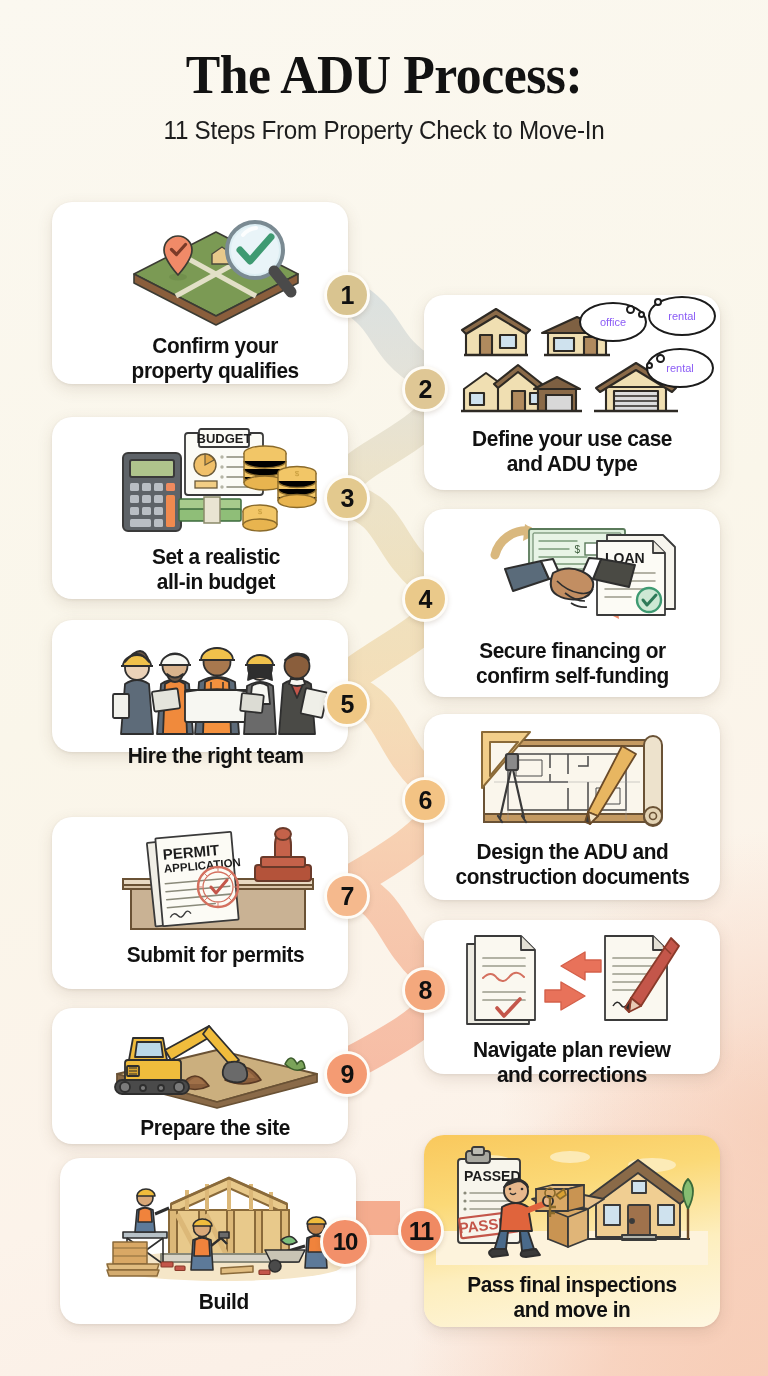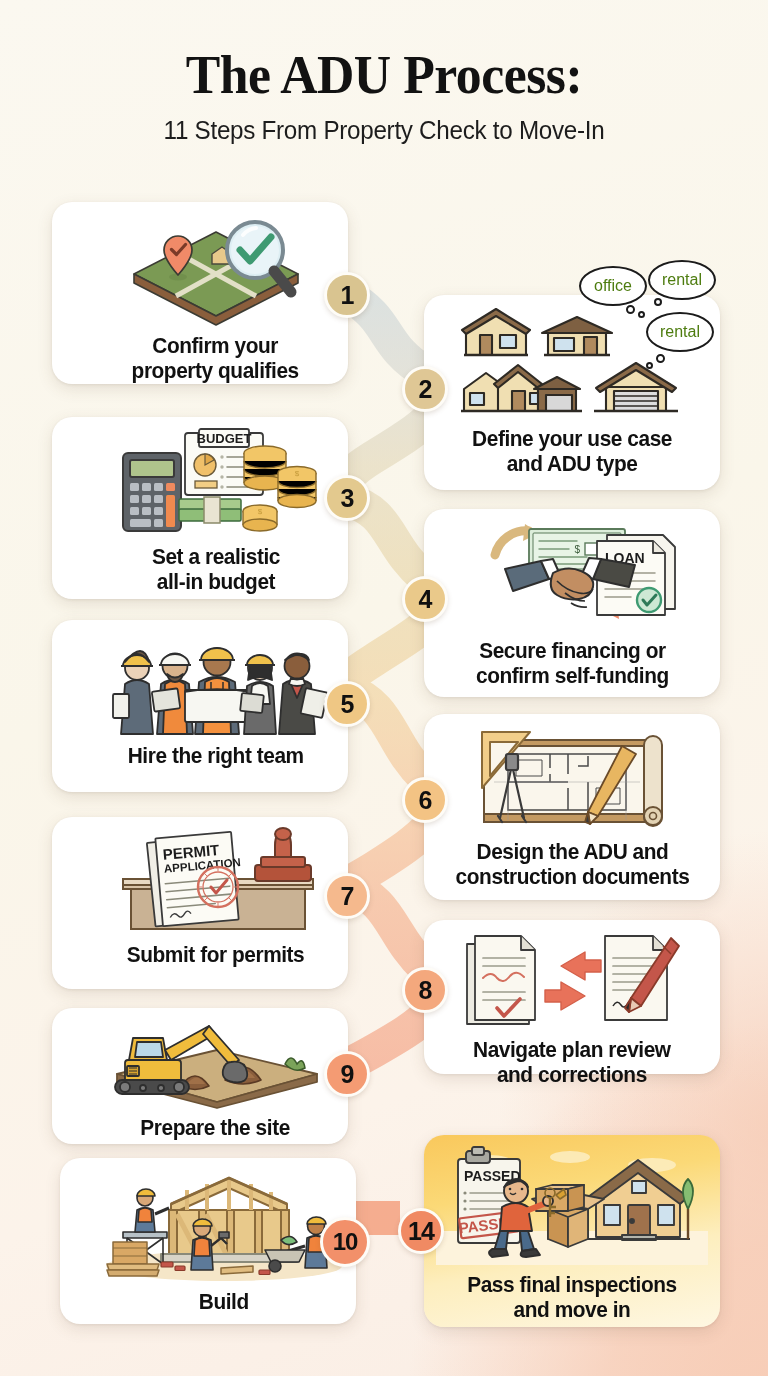--- a/index.html
+++ b/index.html
@@ -120,24 +120,25 @@
 
   
   .bubble {
     position: absolute;
     background: #FFFFFF;
     border: 2.4px solid #1b1b1b;
     border-radius: 50%;
     display: flex;
     align-items: center;
     justify-content: center;
-    font-size: 16px;
-    color: #4d7c0f;
+    font-size: 11px;
+    color: #8b5cf6;
     font-weight: 400;
     z-index: 4;
+    margin-top: 36px;
   }
   .bubble-dot {
     position: absolute;
     background: #FFFFFF;
     border: 2.2px solid #1b1b1b;
     border-radius: 50%;
     z-index: 4;
   }
 </style>
 </head>
@@ -391,21 +392,21 @@
       </g>
     </svg>
   </div>
   <div class="card-label">Secure financing or
 confirm self-funding</div>
 </div>
 <div class="badge" style="left:402px;top:576px;background:#EAC98A;">
   <span>4</span>
 </div>
 
-<div class="card left" style="top:620px;height:172px;">
+<div class="card left" style="top:620px;height:132px;">
   <div class="card-art">
     <svg width="218" height="104" viewBox="0 0 218 104">
       <g stroke="#2e2e2e" stroke-width="1.8" stroke-linejoin="round">
         <path d="M18 52 q12 -8 24 0 l4 50 l-32 0 z" fill="#5D6B79"></path>
         <circle cx="30" cy="36" r="12" fill="#EBD2B8"></circle>
         <path d="M16 34 a14 11 0 0 1 28 0 z" fill="#F0C14B"></path>
         <path d="M14 34 L46 34" stroke-width="2"></path>
         <path d="M18 30 q12 -16 24 0 q-6 -22 -24 0 z" fill="#6B5644"></path>
         <rect x="6" y="62" width="16" height="24" rx="1.5" fill="#F2F2EC"></rect>
       </g>
@@ -757,14 +758,14 @@
         <circle cx="114" cy="46" r="5" fill="none"></circle>
         <path d="M114 51 L114 70 M114 60 L120 60 M114 66 L119 66" stroke-width="2.4"></path>
         <path d="M120 48 L128 42 L130 48 L124 52 Z" fill="#D9A032"></path>
       </g>
     </svg>
   </div>
   <div class="card-label">Pass final inspections
 and move in</div>
 </div>
 <div class="badge" style="left:398px;top:1208px;background:#F08A63;">
-  <span>14</span>
+  <span>11</span>
 </div>
 
 </body></html>

